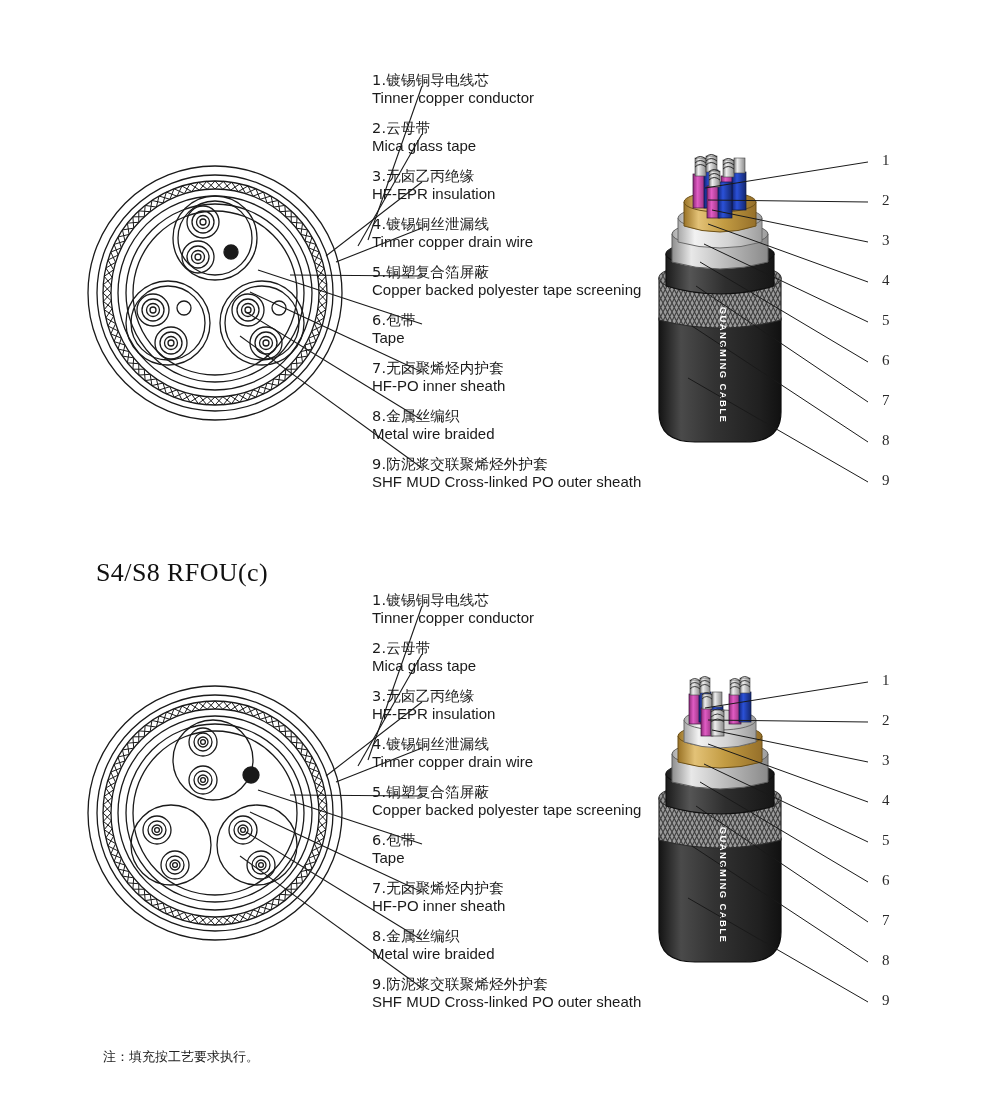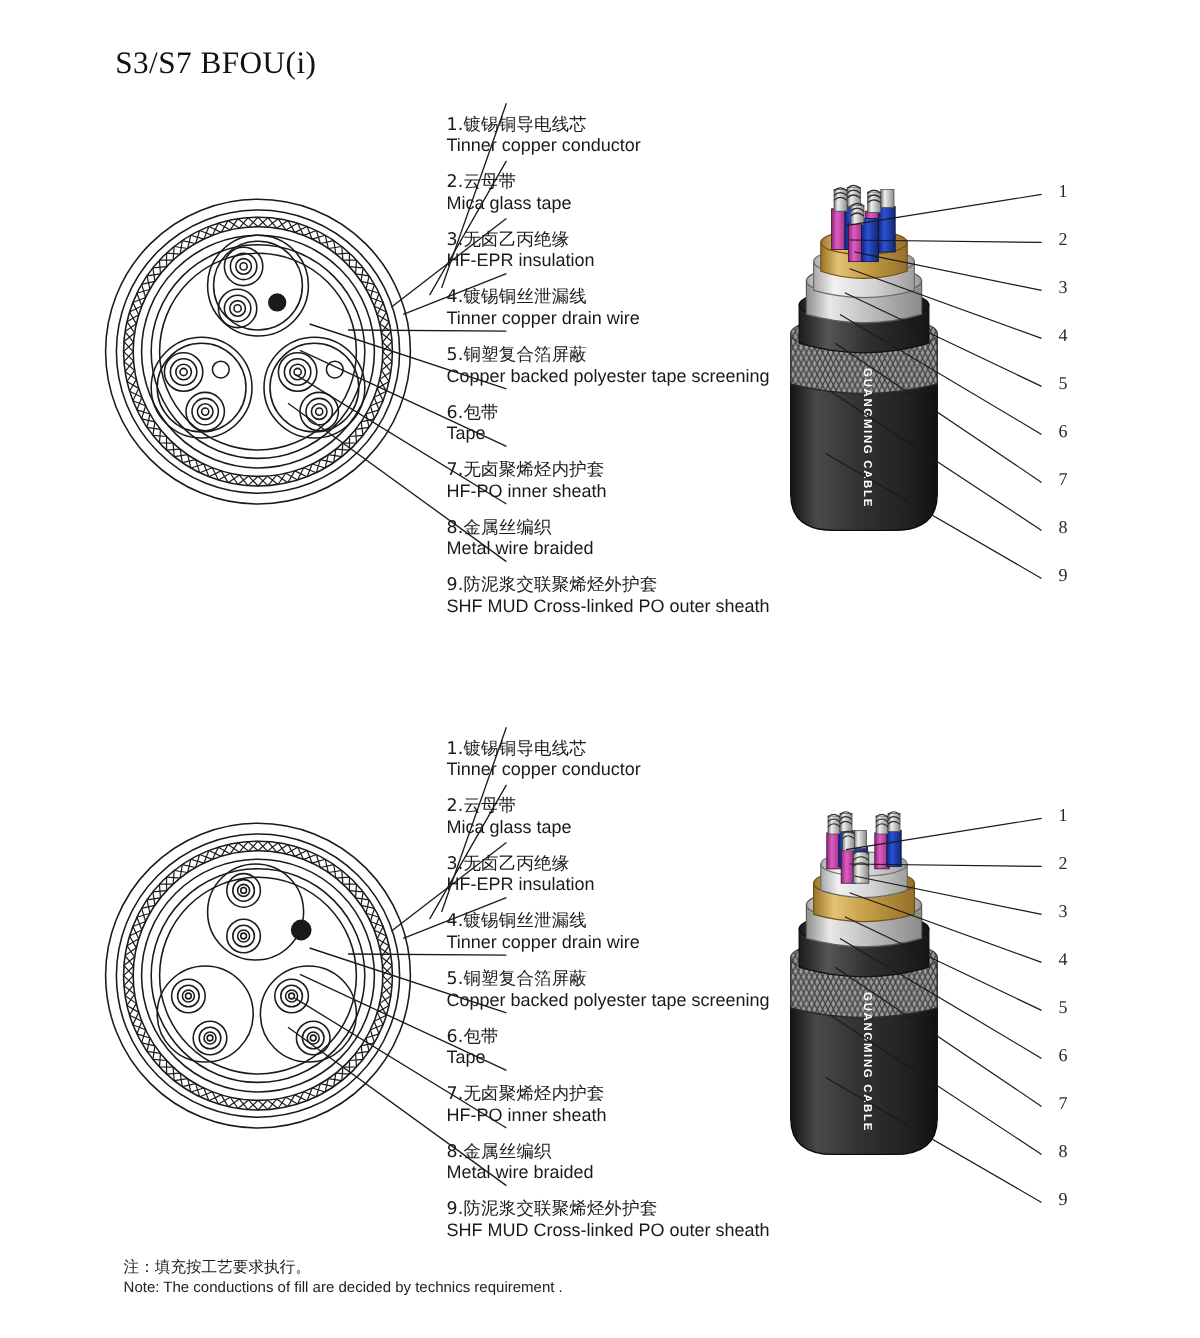--- a/index.html
+++ b/index.html
@@ -13,21 +13,21 @@
              font-family:"Liberation Serif","DejaVu Serif",serif;}
 
   .xsec{position:absolute;left:85px;top:160px;width:260px;height:270px;}
   .cable3d{position:absolute;left:645px;top:150px;width:150px;height:300px;}
   .callouts{position:absolute;left:600px;top:140px;width:330px;height:380px;}
   .leaders{position:absolute;left:250px;top:60px;width:170px;height:460px;}
 
   .labels{position:absolute;left:372px;top:72px;width:300px;}
   .lbl{position:absolute;left:0;width:300px;}
   .lbl .cn{font-family:"DejaVu Sans","Liberation Sans",sans-serif;font-size:14.5px;
-           line-height:17px;color:#1a1a1a;white-space:nowrap;letter-spacing:.2px;margin-top:24px;}
+           line-height:17px;color:#1a1a1a;white-space:nowrap;letter-spacing:.2px;}
   .lbl .en{font-family:Liberation Sans, sans-serif;font-size:15px;
            line-height:18px;color:#1a1a1a;white-space:nowrap;}
 
   .num{position:absolute;font-family:"Liberation Serif","DejaVu Serif",serif;
        font-size:15px;color:#2a2a2a;}
 
   .footer{position:absolute;left:103px;top:1048px;width:600px;}
   .footer .cn{font-family:"DejaVu Sans","Liberation Sans",sans-serif;font-size:13px;
               line-height:17px;color:#222;}
   .footer .en{font-family:"Liberation Sans","DejaVu Sans",sans-serif;font-size:12.5px;
@@ -35,21 +35,20 @@
 
   svg{display:block;overflow:visible;}
   .vtext{font-family:"Liberation Sans","DejaVu Sans",sans-serif;font-size:9.5px;
          font-weight:bold;fill:#ffffff;letter-spacing:1.4px;}
 </style>
 </head>
 <body>
 
 <div class="section" id="sec-0">
 
-  <div class="sec-title">S3/S7 BFOU(i)</div>
 
   <div class="xsec">
     <svg width="260" height="270" viewBox="0 0 260 270">
       <g fill="none" stroke="#1a1a1a" stroke-width="1.3">
         <circle cx="130" cy="133" r="127"></circle>
         <circle cx="130" cy="133" r="118"></circle>
         <circle cx="130" cy="133" r="112"></circle>
         <circle cx="130" cy="133" r="104"></circle>
         <circle cx="130" cy="133" r="97"></circle>
         <circle cx="130" cy="133" r="89"></circle>
@@ -453,20 +452,21 @@
     <div class="num" style="left:282px;top:172px">5</div>
     <div class="num" style="left:282px;top:212px">6</div>
     <div class="num" style="left:282px;top:252px">7</div>
     <div class="num" style="left:282px;top:292px">8</div>
     <div class="num" style="left:282px;top:332px">9</div>
   </div>
 </div>
 
 <div class="section" id="sec-1">
 
+  <div class="sec-title">S4/S8 RFOU(c)</div>
 
   <div class="xsec">
     <svg width="260" height="270" viewBox="0 0 260 270">
       <g fill="none" stroke="#1a1a1a" stroke-width="1.3">
         <circle cx="130" cy="133" r="127"></circle>
         <circle cx="130" cy="133" r="118"></circle>
         <circle cx="130" cy="133" r="112"></circle>
         <circle cx="130" cy="133" r="104"></circle>
         <circle cx="130" cy="133" r="97"></circle>
         <circle cx="130" cy="133" r="89"></circle>
@@ -863,14 +863,13 @@
     <div class="num" style="left:282px;top:172px">5</div>
     <div class="num" style="left:282px;top:212px">6</div>
     <div class="num" style="left:282px;top:252px">7</div>
     <div class="num" style="left:282px;top:292px">8</div>
     <div class="num" style="left:282px;top:332px">9</div>
   </div>
 </div>
 
 <div class="footer">
   <div class="cn">注：填充按工艺要求执行。</div>
-  <div class="en">Note: The conductions of fill are decided by technics requirement .</div>
 </div>
 
 </body></html>

